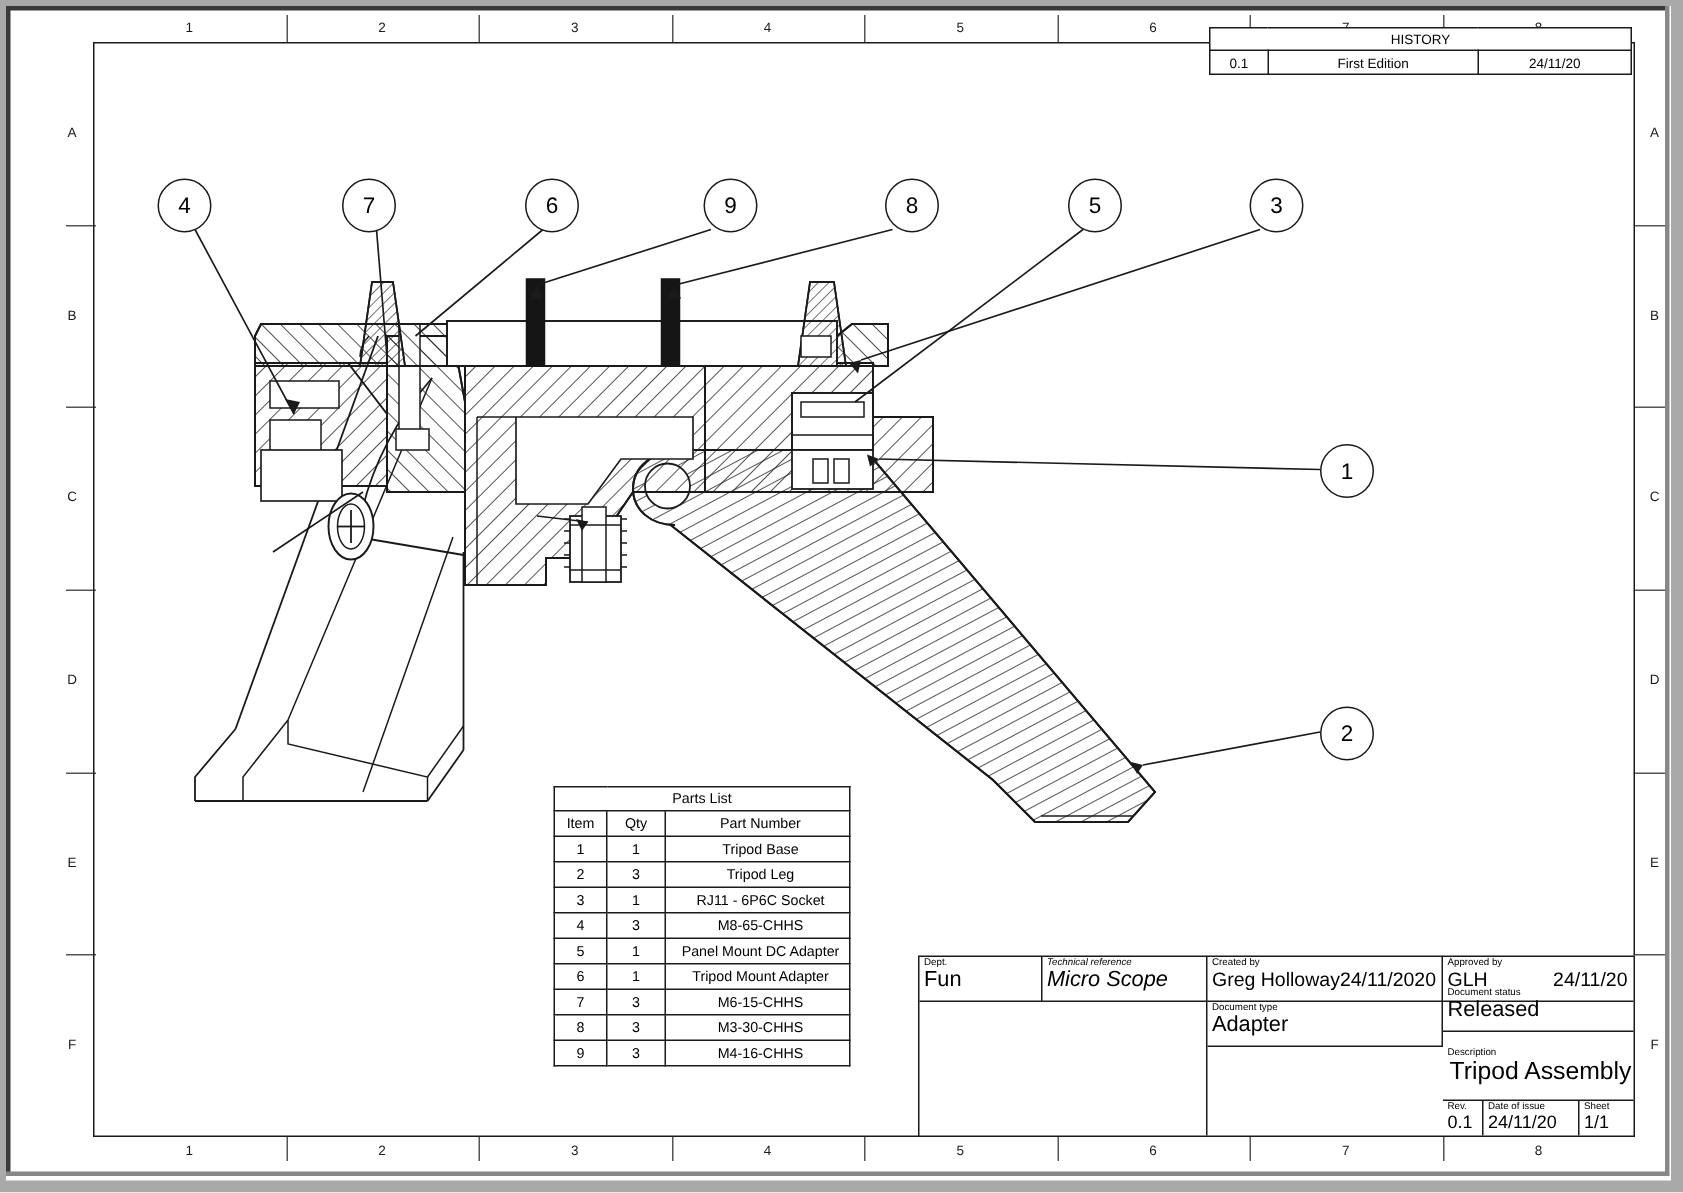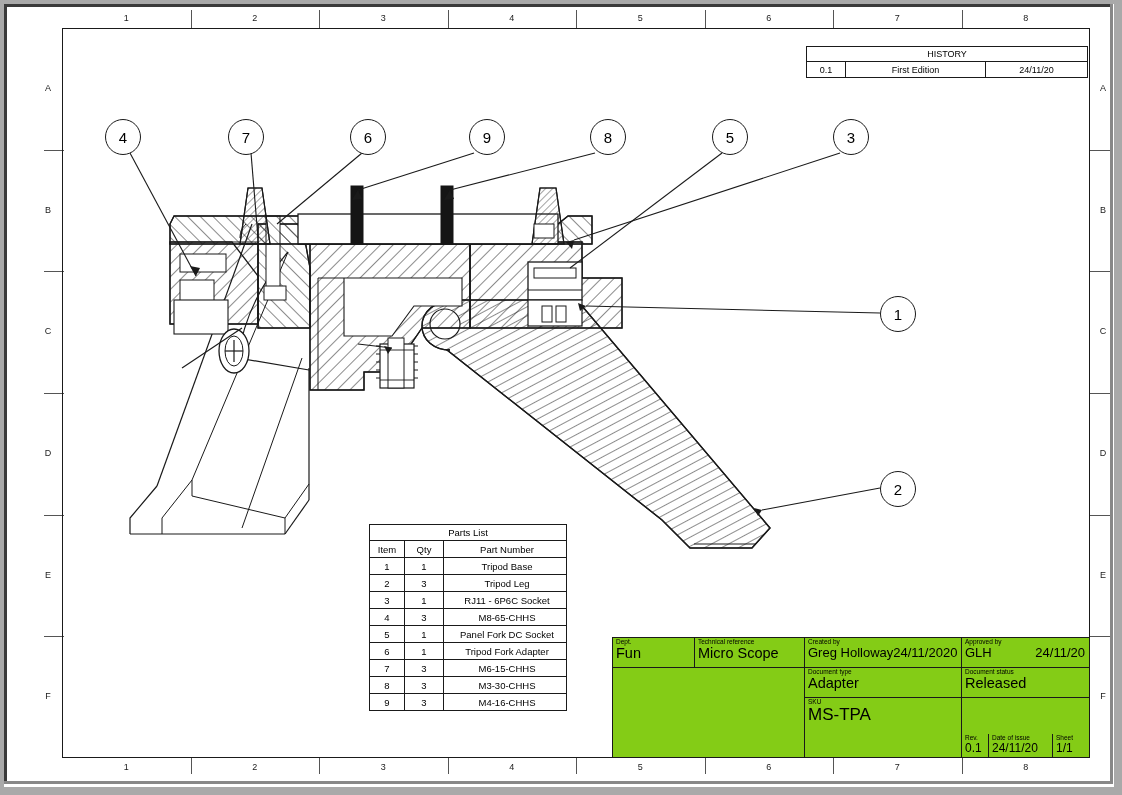--- a/index.html
+++ b/index.html
@@ -80,21 +80,21 @@
   table.cad td, table.cad th {
     border: 1px solid #1a1a1a;
     padding: 0;
     font-weight: normal;
     color: #000;
   }
 
   
   #history-table {
     position: absolute;
-    left: 806px; top: 46px;
+    left: 806px; top: 18px;
     width: 282px;
     font-size: 9px;
   }
   #history-table td { height: 15px; text-align: center; }
   #history-table .hdr { height: 14px; }
 
   
   #parts-table {
     position: absolute;
     left: 369px; top: 524px;
@@ -108,21 +108,21 @@
   #parts-table .title  { text-align: center; height: 15px; }
   #parts-table .colhdr { text-align: center; }
 
   
   #title-block {
     position: absolute;
     left: 612px; top: 637px;
     width: 478px; height: 121px;
     border: 1.4px solid #1a1a1a;
     box-sizing: border-box;
-    background: #84cc16;
+    background: #ffffff;
   }
   .tb-cell {
     position: absolute;
     box-sizing: border-box;
     border-right: 1px solid #1a1a1a;
     border-bottom: 1px solid #1a1a1a;
     overflow: hidden;
   }
   .tb-cap {
     font-size: 6.5px;
@@ -398,26 +398,26 @@
           <td class="c-pn">RJ11 - 6P6C Socket</td>
         </tr>
         <tr>
           <td class="c-item">4</td>
           <td class="c-qty">3</td>
           <td class="c-pn">M8-65-CHHS</td>
         </tr>
         <tr>
           <td class="c-item">5</td>
           <td class="c-qty">1</td>
-          <td class="c-pn">Panel Fork DC Socket</td>
+          <td class="c-pn">Panel Mount DC Adapter</td>
         </tr>
         <tr>
           <td class="c-item">6</td>
           <td class="c-qty">1</td>
-          <td class="c-pn">Tripod Fork Adapter</td>
+          <td class="c-pn">Tripod Mount Adapter</td>
         </tr>
         <tr>
           <td class="c-item">7</td>
           <td class="c-qty">3</td>
           <td class="c-pn">M6-15-CHHS</td>
         </tr>
         <tr>
           <td class="c-item">8</td>
           <td class="c-qty">3</td>
           <td class="c-pn">M3-30-CHHS</td>
@@ -430,21 +430,21 @@
       </tbody>
   </table>
 
   <div id="title-block">
 
     <div class="tb-cell" style="left:0;top:0;width:82px;height:30px;">
       <span class="tb-cap">Dept.</span>
       <span class="tb-val v14">Fun</span>
     </div>
 
-    <div class="tb-cell" style="left:82px;top:0;width:110px;height:30px;">
+    <div class="tb-cell" style="left:82px;top:0;width:110px;height:30px;font-style:italic;">
       <span class="tb-cap">Technical reference</span>
       <span class="tb-val v14">Micro Scope</span>
     </div>
 
     <div class="tb-cell" style="left:0;top:30px;width:192px;height:89px;border-bottom:none;"></div>
 
     <div class="tb-cell" style="left:192px;top:0;width:157px;height:30px;">
       <span class="tb-cap">Created by</span>
       <span class="tb-val v13 row-inline">
         <span>Greg Holloway</span>
@@ -458,30 +458,30 @@
         <span>GLH</span>
         <span>24/11/20</span>
       </span>
     </div>
 
     <div class="tb-cell" style="left:192px;top:30px;width:157px;height:30px;">
       <span class="tb-cap">Document type</span>
       <span class="tb-val v14">Adapter</span>
     </div>
 
-    <div class="tb-cell nb-r" style="left:349px;top:30px;width:127px;height:30px;">
+    <div class="tb-cell nb-r" style="left:349px;top:20px;width:127px;height:30px;">
       <span class="tb-cap">Document status</span>
       <span class="tb-val v14">Released</span>
     </div>
 
-    <div class="tb-cell nb-b" style="left:192px;top:60px;width:157px;height:59px;">
-      <span class="tb-cap">SKU</span>
-      <span class="tb-val v17">MS-TPA</span>
-    </div>
-
+
+    <div class="tb-cell nb-r" style="left:349px;top:60px;width:127px;height:36px;">
+      <span class="tb-cap">Description</span>
+      <span class="tb-val v16 tb-center">Tripod Assembly</span>
+    </div>
 
     <div class="tb-cell nb-b" style="left:349px;top:96px;width:27px;height:23px;">
       <span class="tb-cap">Rev.</span>
       <span class="tb-val v12">0.1</span>
     </div>
 
     <div class="tb-cell nb-b" style="left:376px;top:96px;width:64px;height:23px;">
       <span class="tb-cap">Date of issue</span>
       <span class="tb-val v12">24/11/20</span>
     </div>

